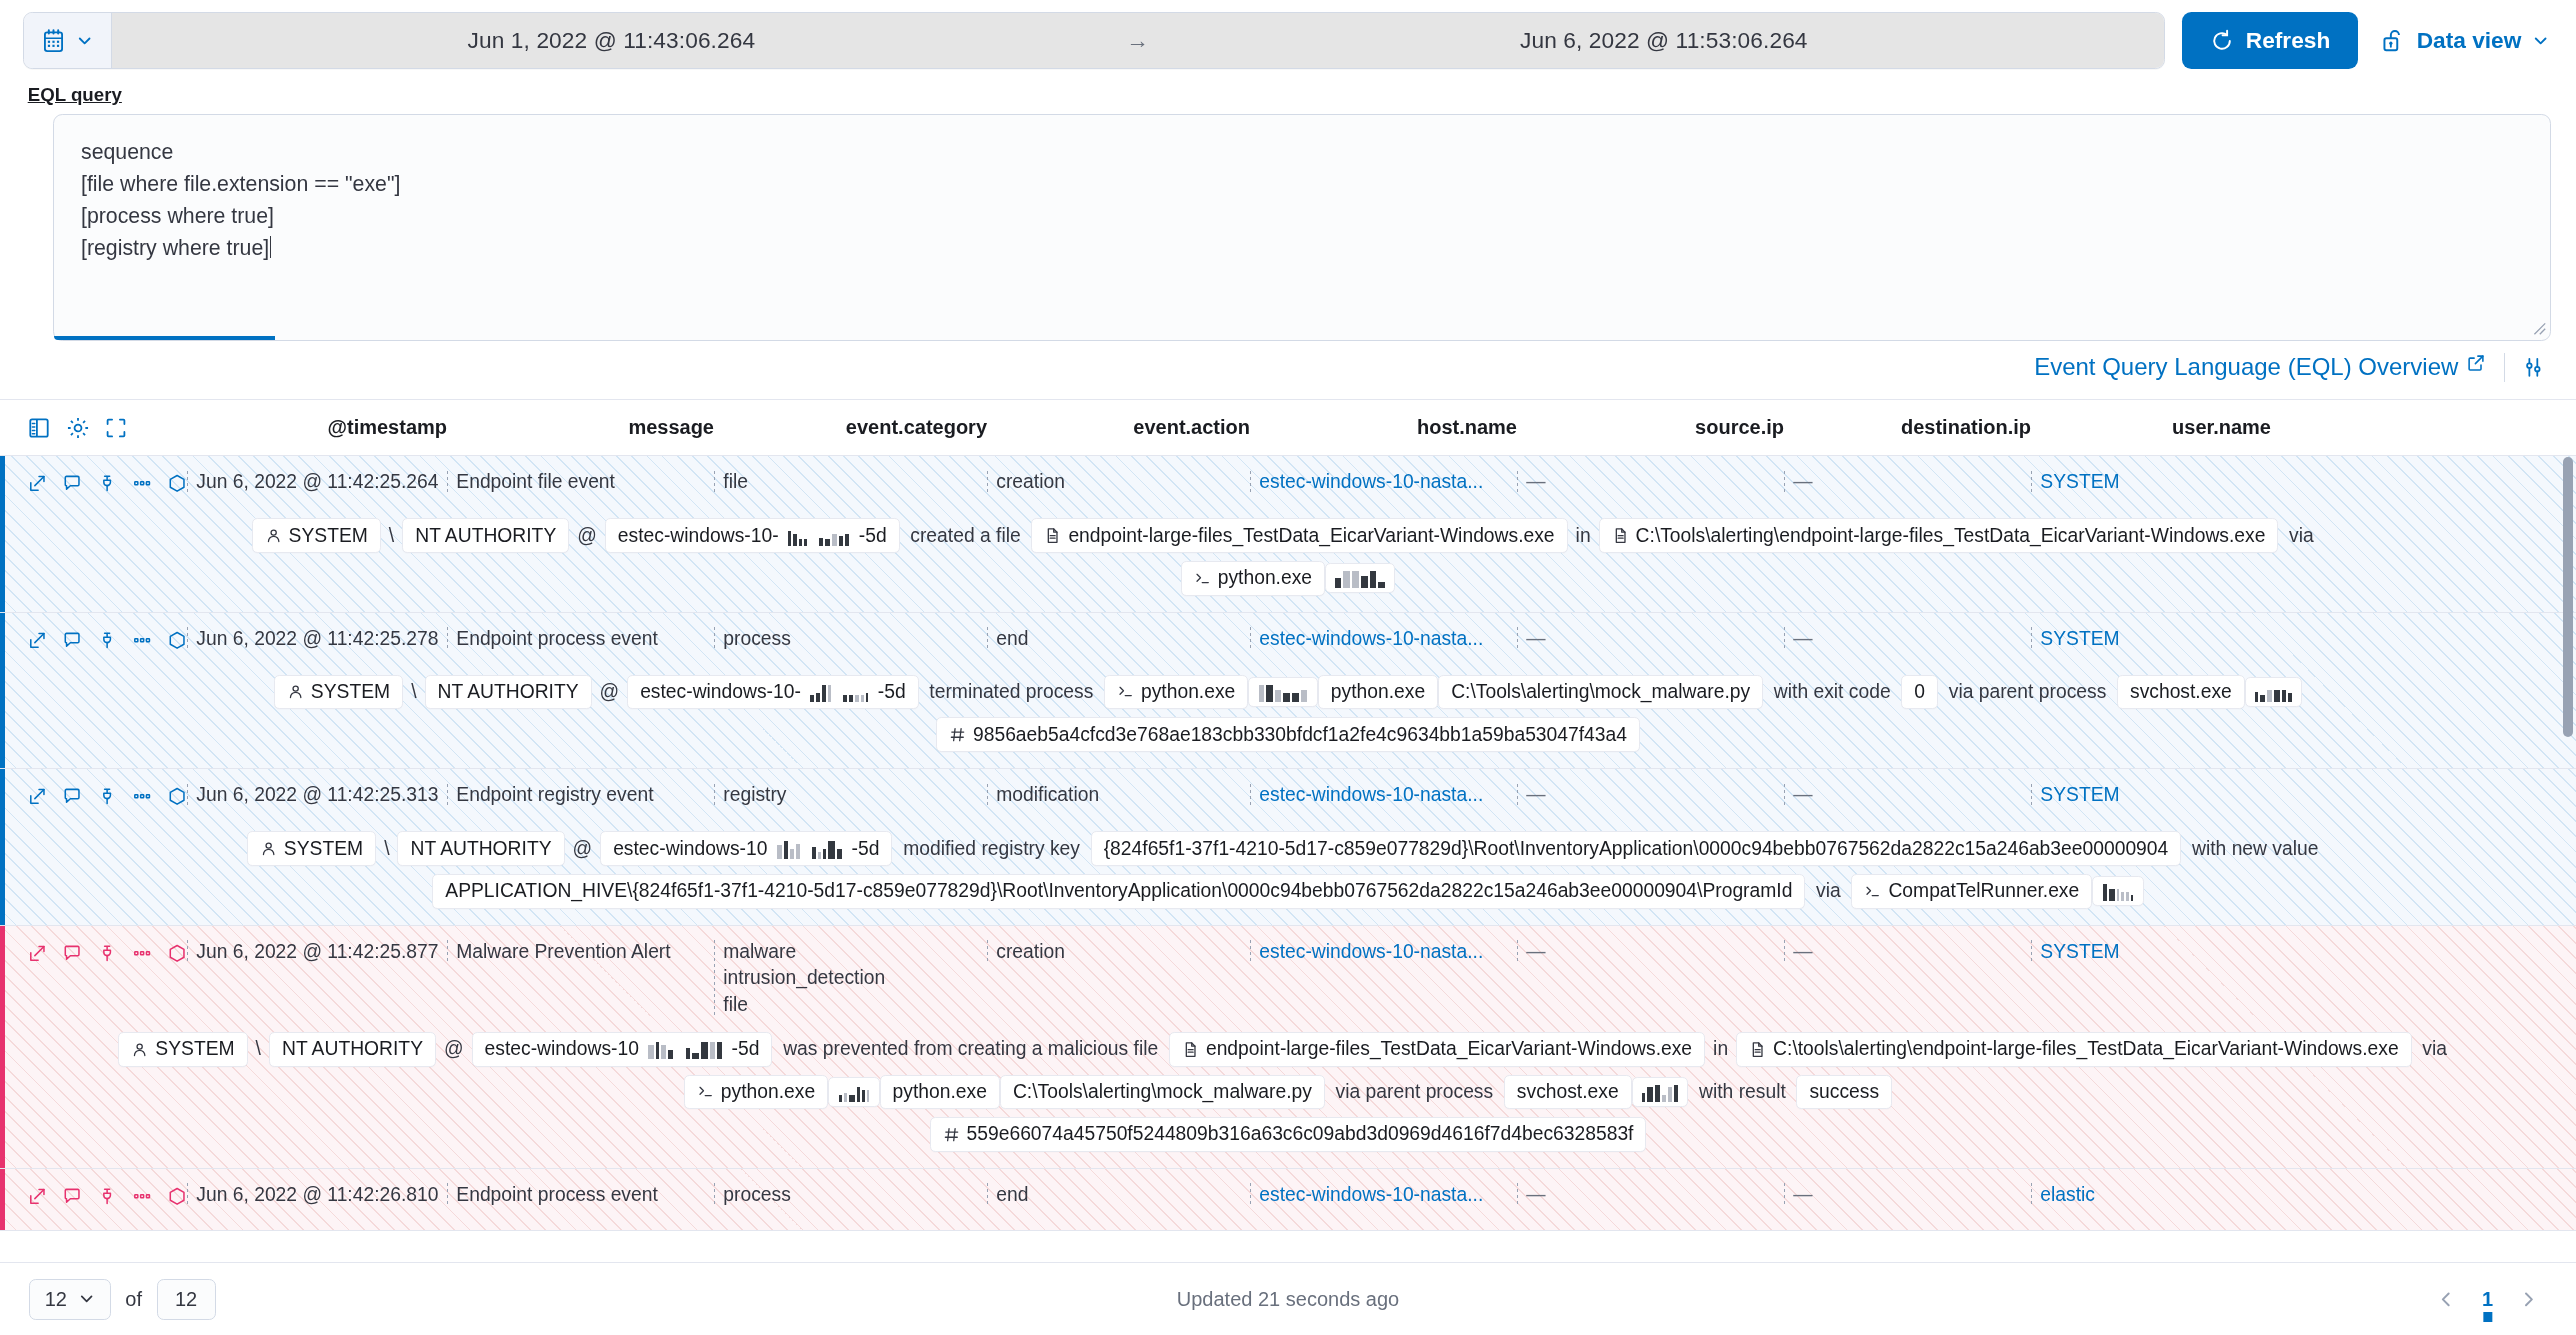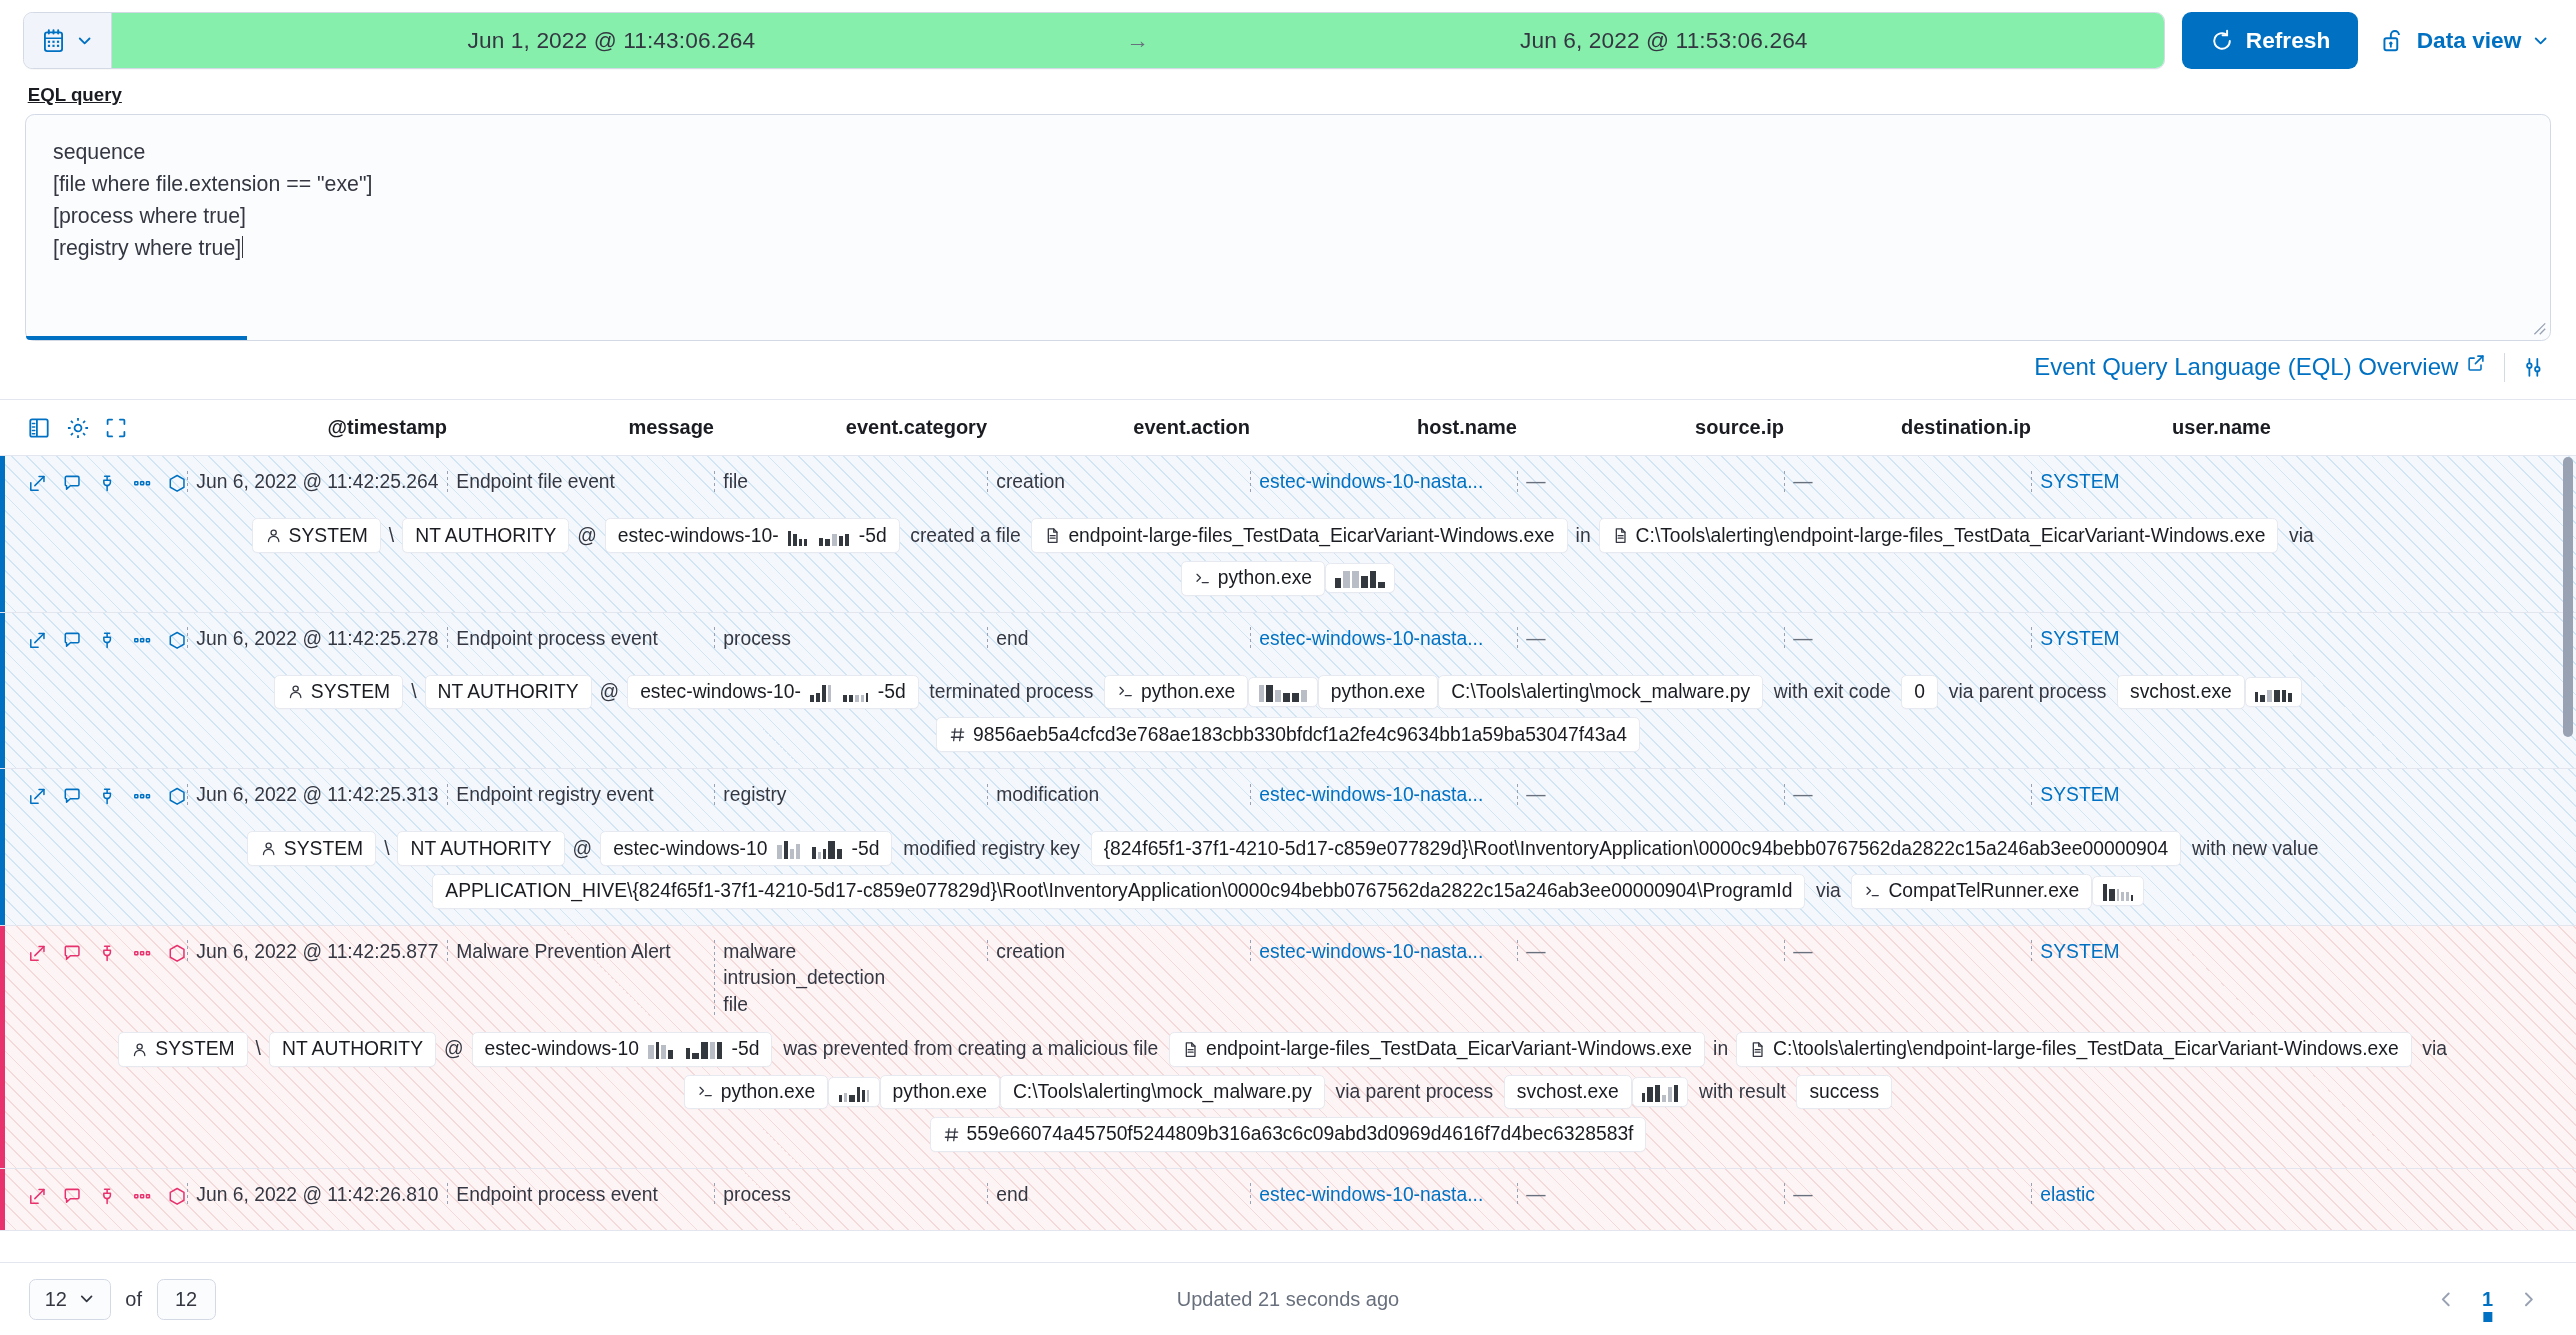--- a/index.html
+++ b/index.html
@@ -33,21 +33,21 @@
   }
   .dt-calbtn {
     display: flex; align-items: center; justify-content: center; gap: 9.3px;
     width: 88px;
     background: #f1f4fa;
     border-right: 0.7px solid #d3dae6;
     cursor: pointer;
   }
   .cal-ico { width: 25px; height: 28px; display:block; }
   .chev { width: 17.3px; height: 17.3px; display:block; }
-  .dt-fields { flex: 1 1 auto; display: flex; align-items: center; background: #86efac; }
+  .dt-fields { flex: 1 1 auto; display: flex; align-items: center; background: #e5e5e5; }
   .dt-start, .dt-end {
     flex: 1 1 0; text-align: center;
     font-size: 22.7px; color: #343741; letter-spacing: 0.1px;
     padding: 0 13.3px; cursor: text;
     white-space: nowrap;
   }
   .dt-arrow { width: 53px; text-align: center; font-size: 22.7px; color: #69707d; }
 
   .refresh-btn {
     margin-left: 17.3px;
@@ -72,20 +72,21 @@
 
   
   .eql-wrap { padding: 0 25px 0 25px; }
   .eql-label { font-size: 18.7px; font-weight: 700; color: #1a1c21; margin: 4px 0 8px 2.7px; text-decoration: underline; }
   .eql-box {
     border: 0.7px solid #d3dae6;
     border-radius: 9.3px;
     background: #fbfcfd;
     position: relative;
     height: 227px;
+    margin-left: 28px;
   }
   .eql-text {
     padding: 22.7px 27px;
     font-size: 21.3px;
     line-height: 1.50;
     color: #343741;
     white-space: pre;
     font-family: "Liberation Sans", sans-serif;
   }
   .eql-caret {

